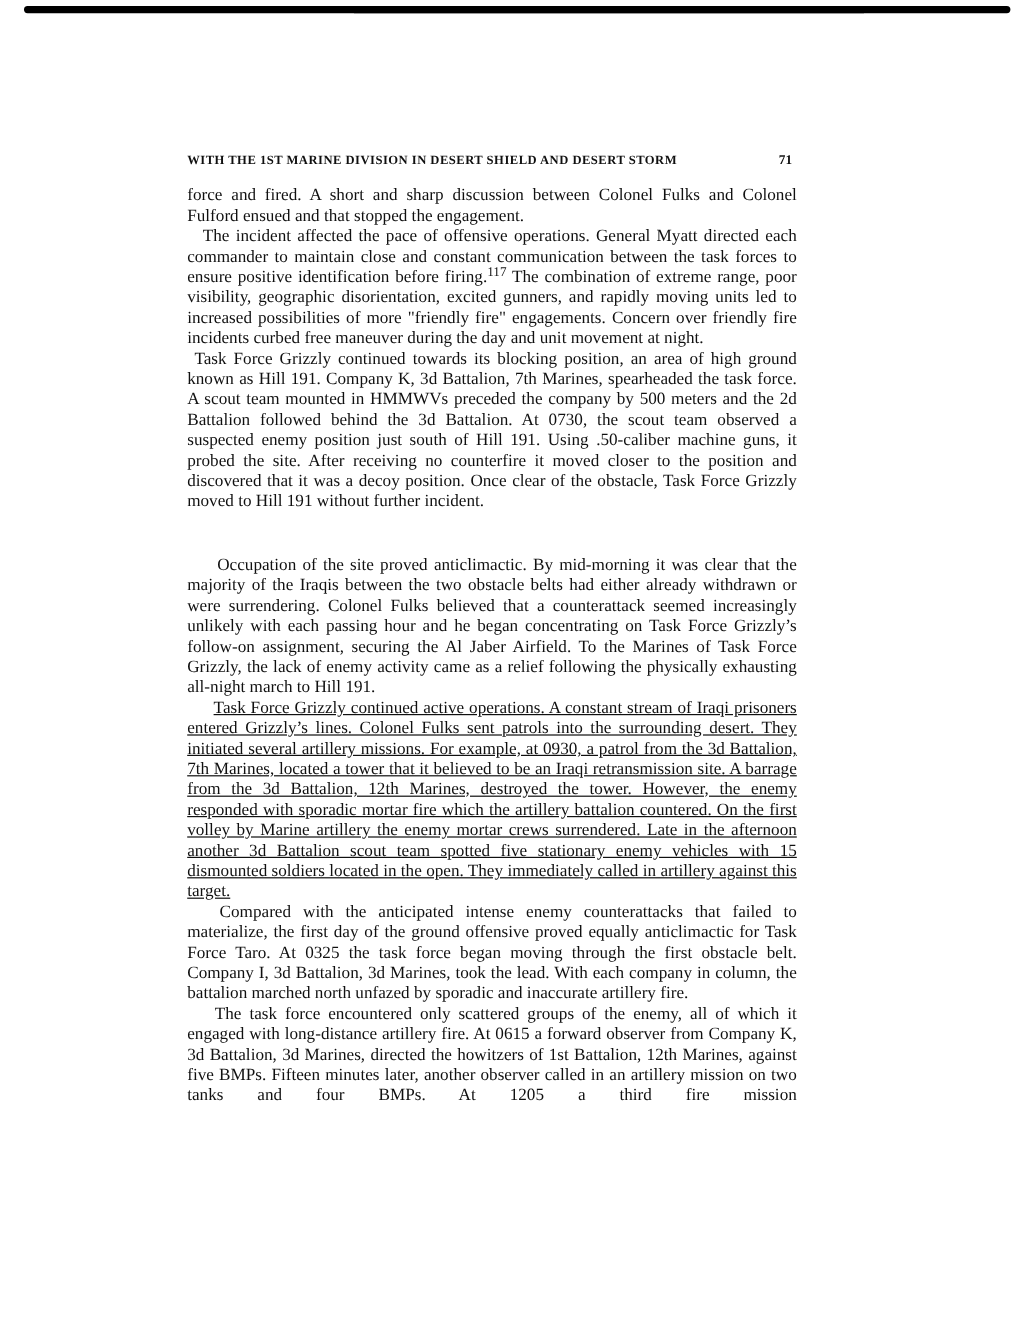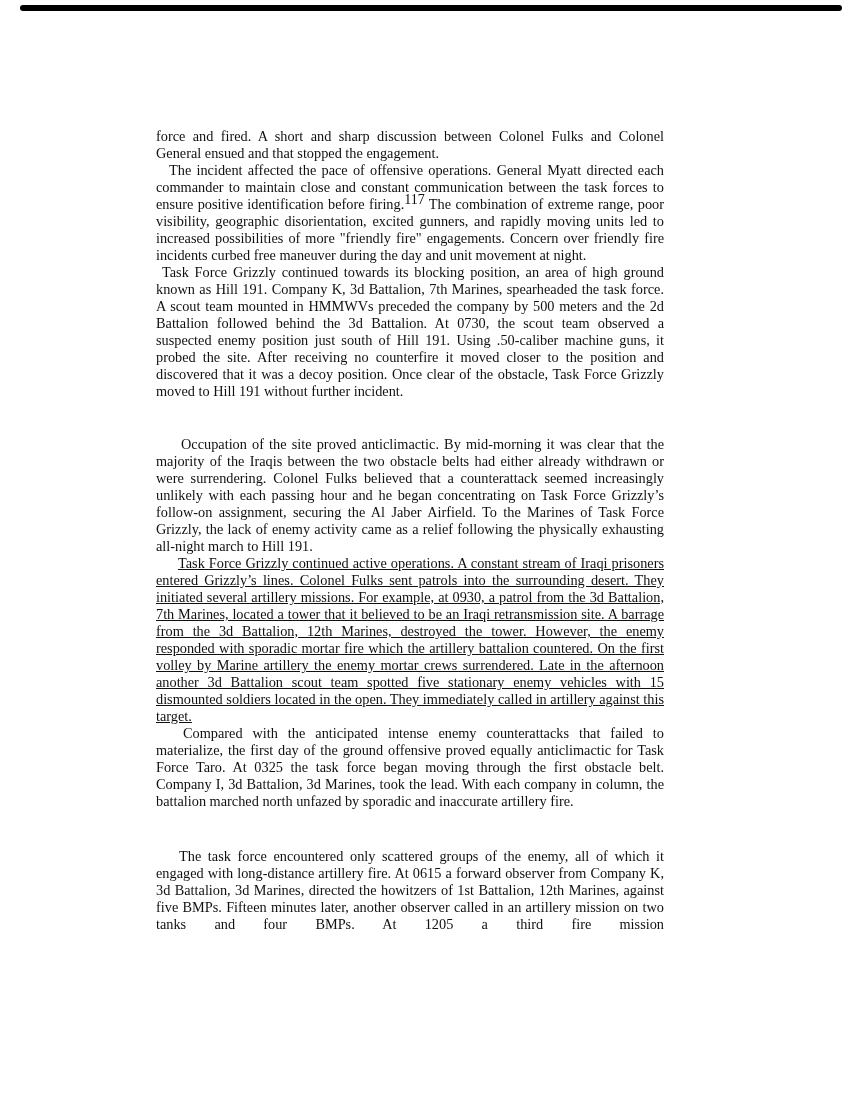--- a/index.html
+++ b/index.html
@@ -63,43 +63,47 @@
   .body-text p {
     margin: 0;
     padding: 0;
   }
   p.para-1 { text-indent: 0; }
   p.para-2 { text-indent: 13px; }
   p.para-3 { text-indent: 6px; }
   p.para-4 { text-indent: 25px; margin-top: 36px; }
   p.para-5 { text-indent: 22px; text-decoration: underline; }
   p.para-6 { text-indent: 27px; }
-  p.para-7 { text-indent: 23px; text-align-last: justify; margin-top: 38px; }
+  p.para-7 { text-indent: 23px; text-align-last: justify; }
   sup.footnote-marker {
-    font-size: 14px;
+    font-size: 11px;
     line-height: 0;
     vertical-align: baseline;
     position: relative;
     top: -5px;
   }
 </style>
 </head>
 <body>
 
 <div class="page">
 
   <div class="scan-bar"></div>
   <div class="scan-bar-thick"></div>
 
   <div class="content">
 
+    <div class="running-header">
+      <span class="title">WITH THE 1ST MARINE DIVISION IN DESERT SHIELD AND DESERT STORM</span>
+      <span class="page-num">71</span>
+    </div>
 
     <div class="body-text">
 
-      <p class="para-1">force and fired. A short and sharp discussion between Colonel Fulks and Colonel General ensued and that stopped the engagement.</p>
+      <p class="para-1">force and fired. A short and sharp discussion between Colonel Fulks and Colonel Fulford ensued and that stopped the engagement.</p>
 
       <p class="para-2"><span>The incident affected the pace of offensive operations. General Myatt directed each commander to maintain close and constant communication between the task forces to ensure positive identification before firing.</span><sup class="footnote-marker">117</sup><span> The combination of extreme range, poor visibility, geographic disorientation, excited gunners, and rapidly moving units led to increased possibilities of more "friendly fire" engagements. Concern over friendly fire incidents curbed free maneuver during the day and unit movement at night.</span></p>
 
       <p class="para-3">Task Force Grizzly continued towards its blocking position, an area of high ground known as Hill 191. Company K, 3d Battalion, 7th Marines, spearheaded the task force. A scout team mounted in HMMWVs preceded the company by 500 meters and the 2d Battalion followed behind the 3d Battalion. At 0730, the scout team observed a suspected enemy position just south of Hill 191. Using .50-caliber machine guns, it probed the site. After receiving no counterfire it moved closer to the position and discovered that it was a decoy position. Once clear of the obstacle, Task Force Grizzly moved to Hill 191 without further incident.</p>
 
       <p class="para-4">Occupation of the site proved anticlimactic. By mid-morning it was clear that the majority of the Iraqis between the two obstacle belts had either already withdrawn or were surrendering. Colonel Fulks believed that a counterattack seemed increasingly unlikely with each passing hour and he began concentrating on Task Force Grizzly’s follow-on assignment, securing the Al Jaber Airfield. To the Marines of Task Force Grizzly, the lack of enemy activity came as a relief following the physically exhausting all-night march to Hill 191.</p>
 
       <p class="para-5">Task Force Grizzly continued active operations. A constant stream of Iraqi prisoners entered Grizzly’s lines. Colonel Fulks sent patrols into the surrounding desert. They initiated several artillery missions. For example, at 0930, a patrol from the 3d Battalion, 7th Marines, located a tower that it believed to be an Iraqi retransmission site. A barrage from the 3d Battalion, 12th Marines, destroyed the tower. However, the enemy responded with sporadic mortar fire which the artillery battalion countered. On the first volley by Marine artillery the enemy mortar crews surrendered. Late in the afternoon another 3d Battalion scout team spotted five stationary enemy vehicles with 15 dismounted soldiers located in the open. They immediately called in artillery against this target.</p>
 
       <p class="para-6">Compared with the anticipated intense enemy counterattacks that failed to materialize, the first day of the ground offensive proved equally anticlimactic for Task Force Taro. At 0325 the task force began moving through the first obstacle belt. Company I, 3d Battalion, 3d Marines, took the lead. With each company in column, the battalion marched north unfazed by sporadic and inaccurate artillery fire.</p>

